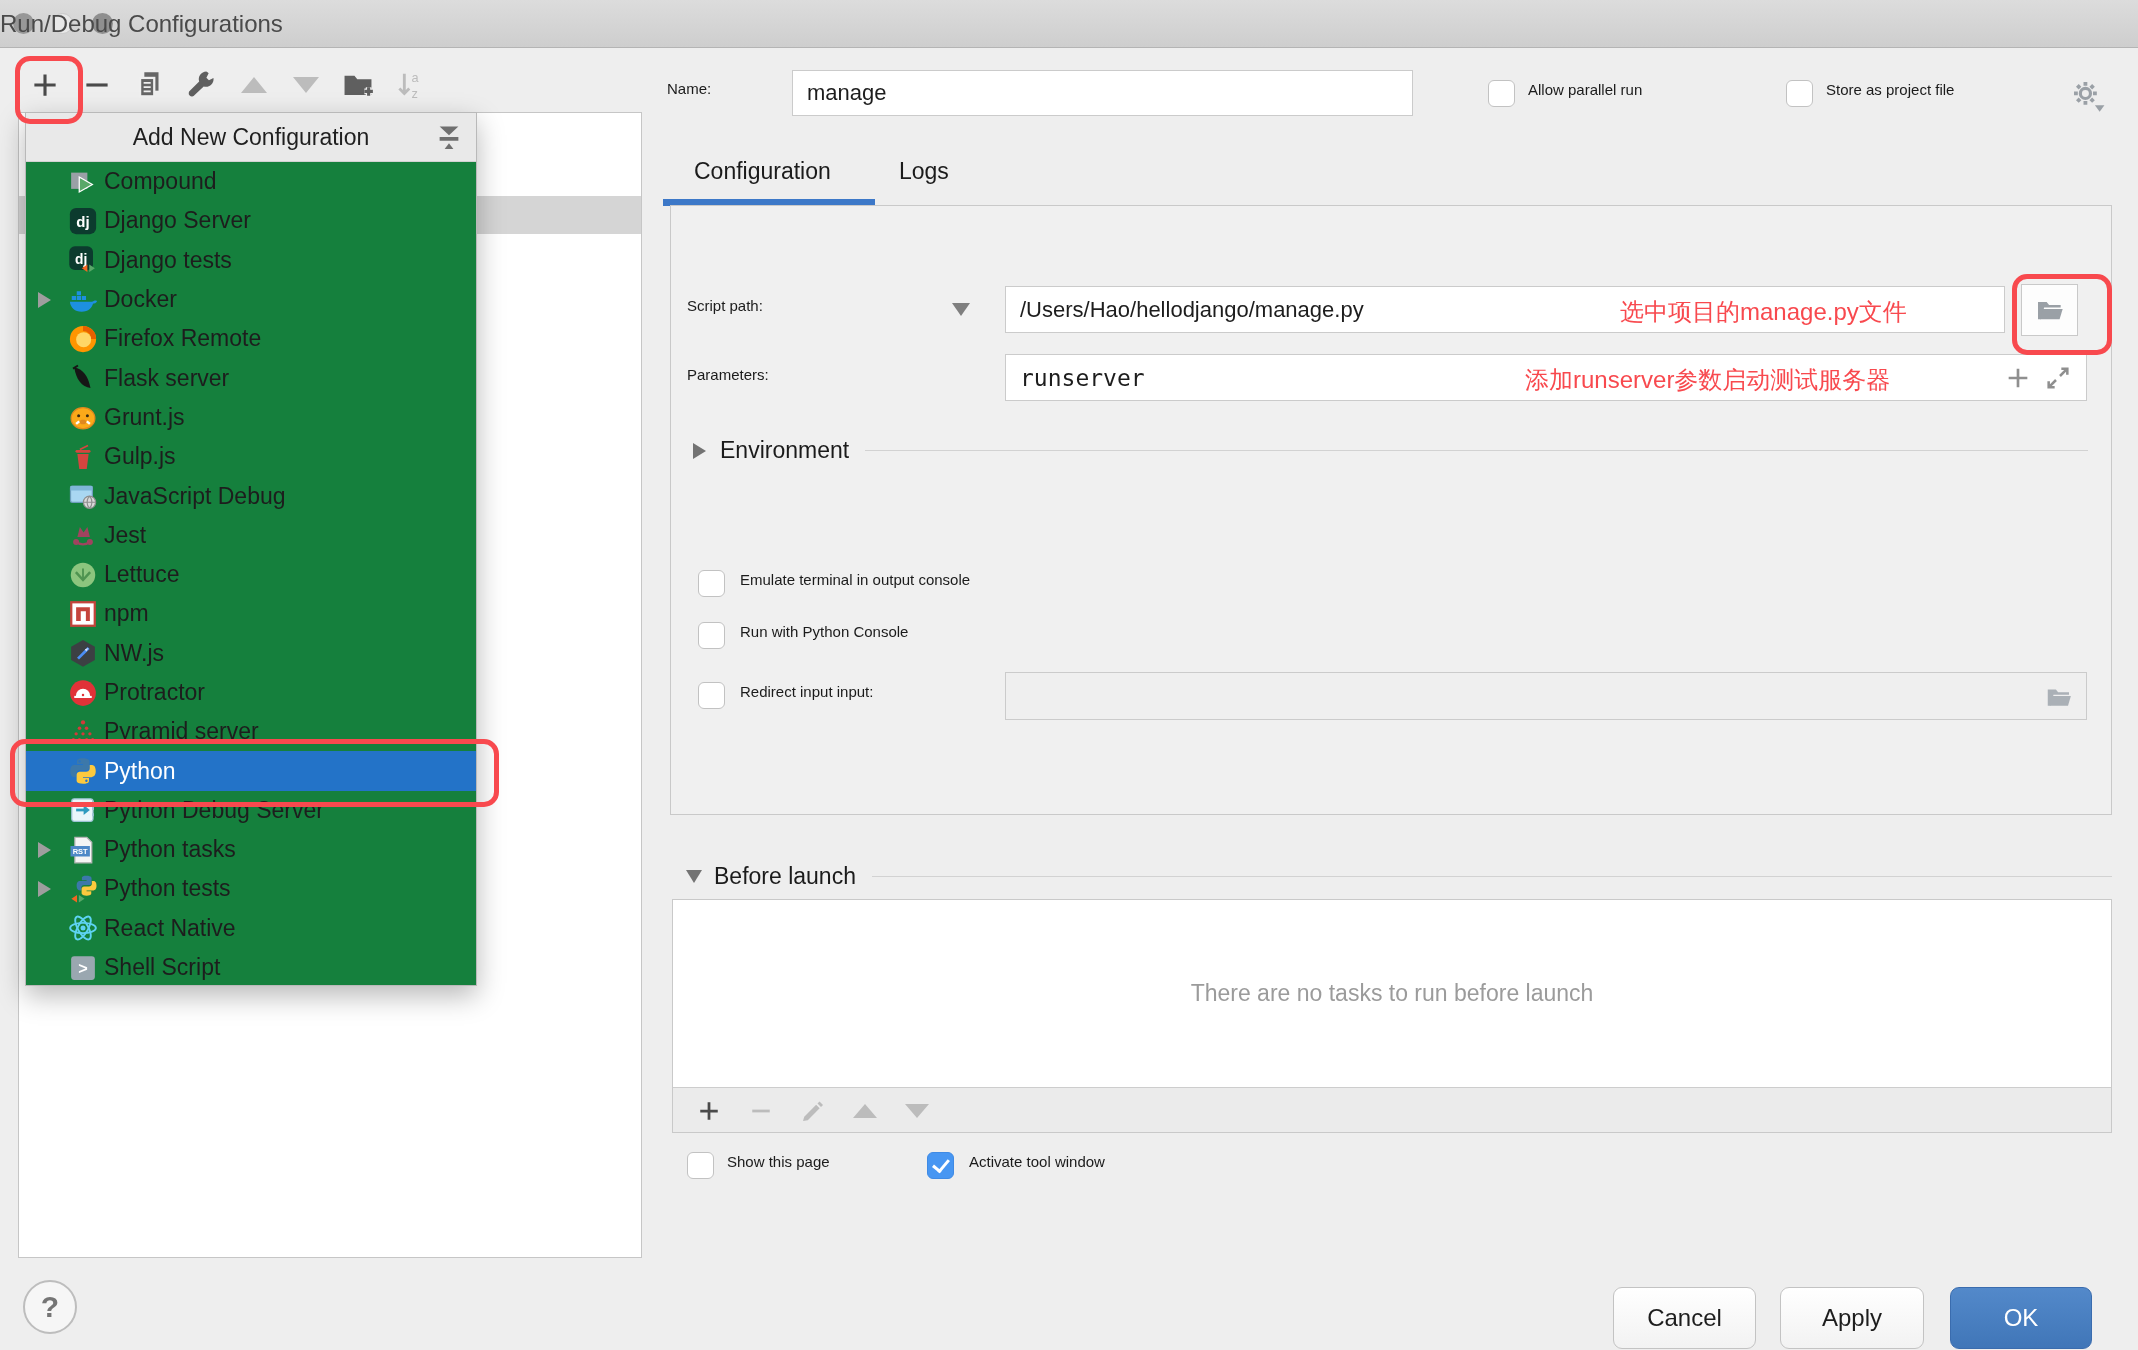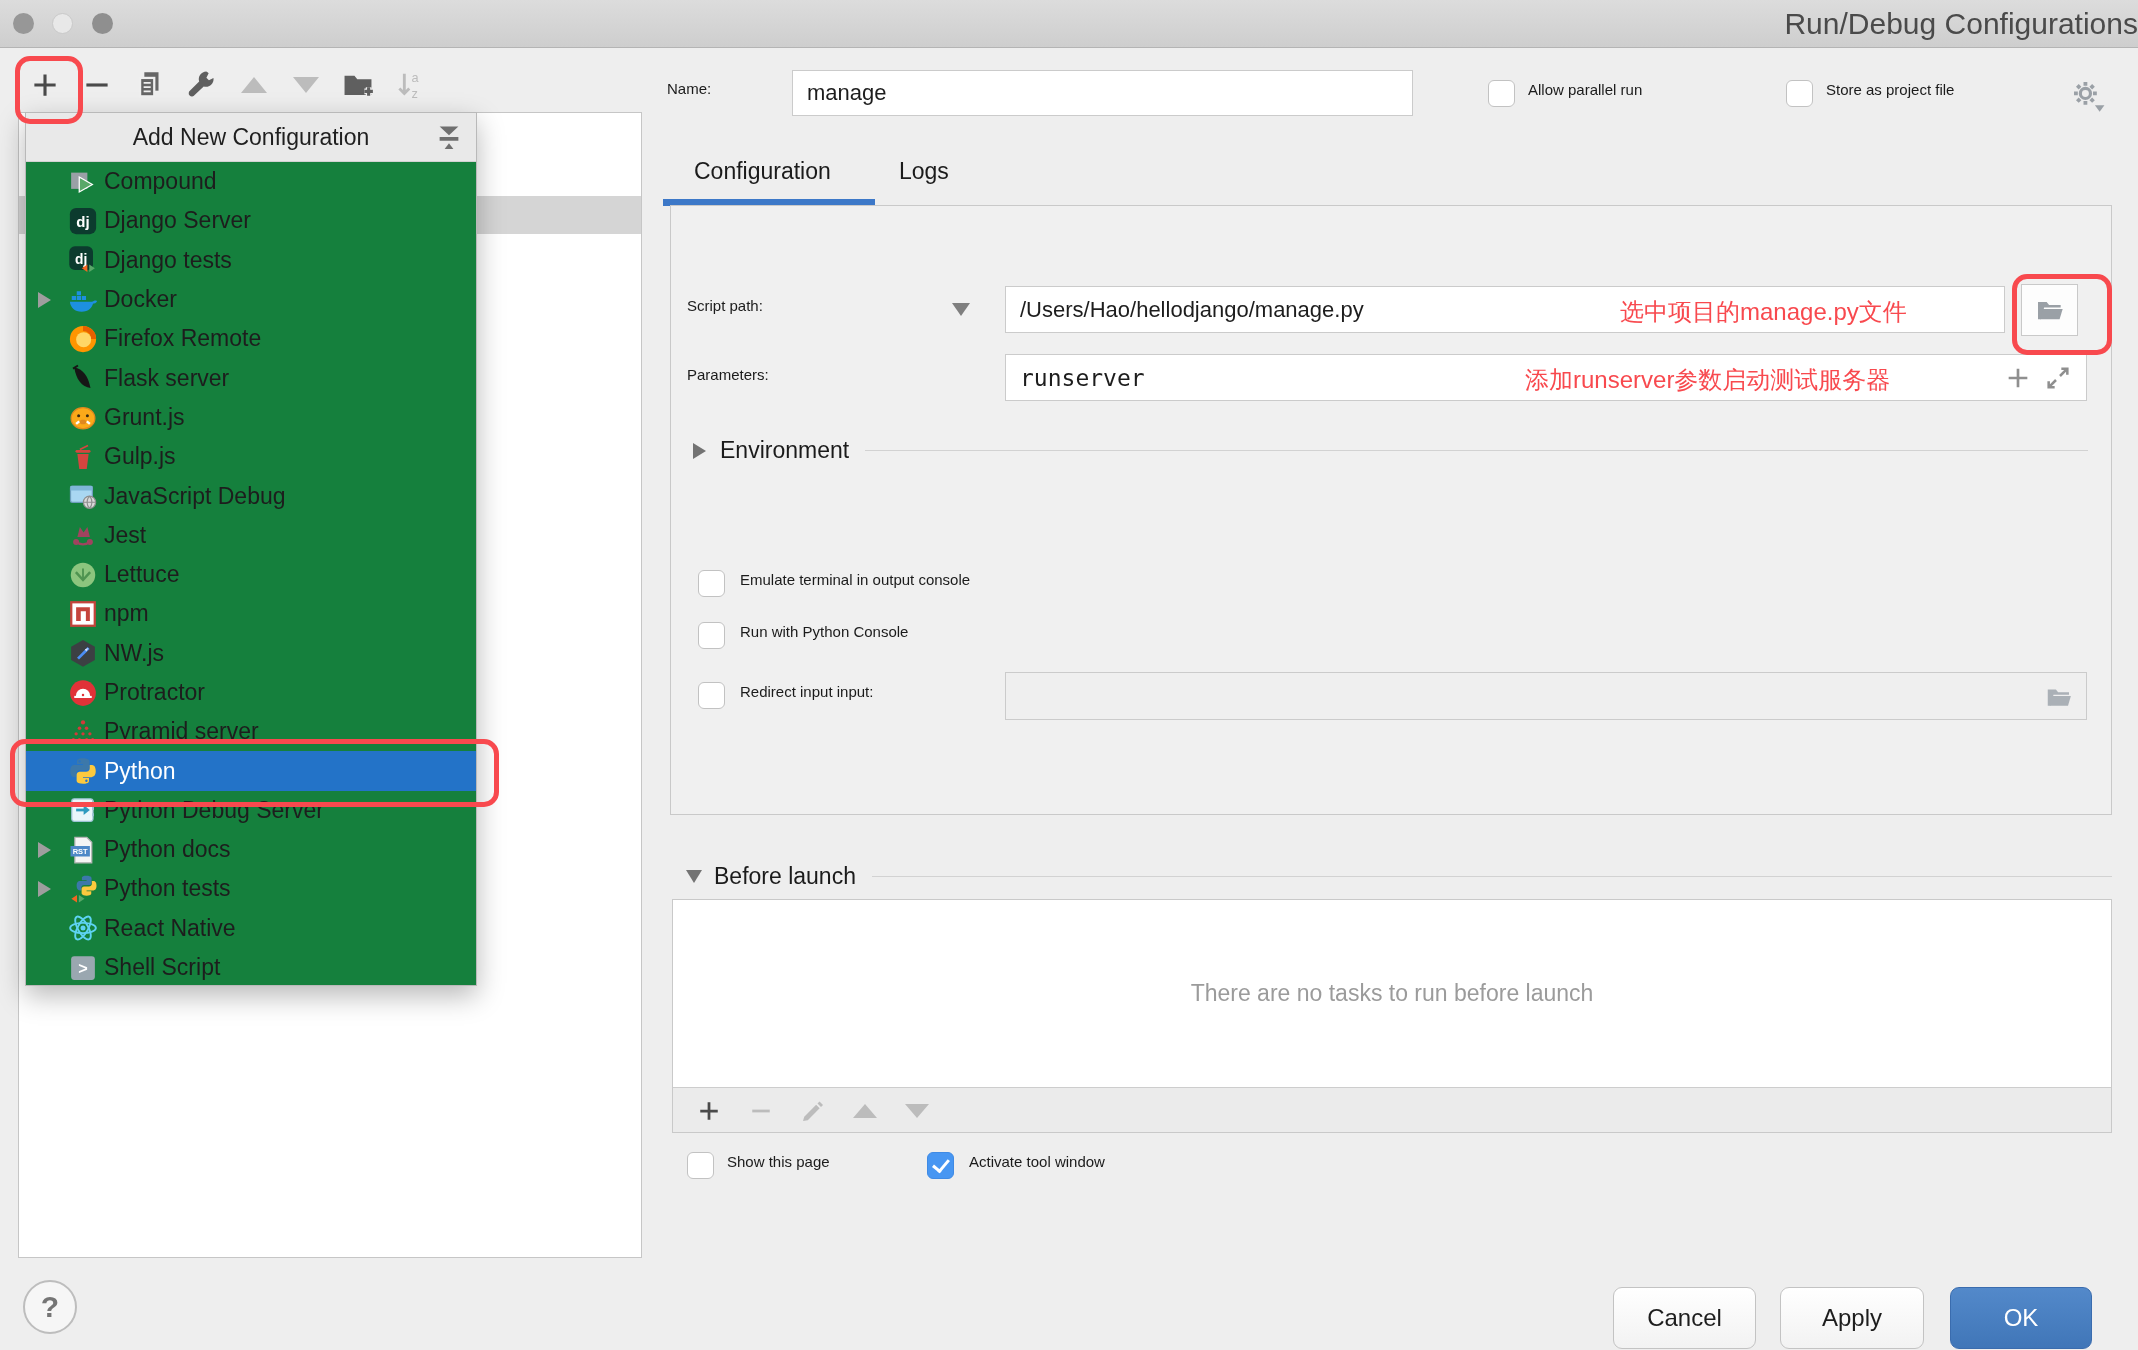--- a/index.html
+++ b/index.html
@@ -2,21 +2,21 @@
 <html><head>
 <meta charset="utf-8">
 <style>
   html,body{margin:0;padding:0;background:#d0d0d0;}
   .window{position:relative;width:2138px;height:1350px;background:#eeeeee;
           font-family:"Liberation Sans",sans-serif;overflow:hidden;color:#1d1d1d;}
   
   .titlebar{position:absolute;left:0;top:0;width:2138px;height:47px;
             background:linear-gradient(#dcdcdc,#cecece);border-bottom:1px solid #b4b4b4;}
   .title{position:absolute;left:0;top:0;width:100%;height:47px;line-height:47px;
-         text-align:right;font-size:30px;color:#4a4a4a;}
+         text-align:left;font-size:24px;color:#4a4a4a;}
   .light{position:absolute;top:13px;width:21px;height:21px;border-radius:50%;}
   
   .tbtn{position:absolute;top:62px;width:46px;height:46px;display:flex;align-items:center;justify-content:center;}
   .tri{width:0;height:0;}
   
   .left-panel{position:absolute;left:18px;top:112px;width:624px;height:1146px;
               background:#ffffff;border:1px solid #c6c6c6;box-sizing:border-box;}
   .tree-selected{position:absolute;left:0;top:83px;width:100%;height:38px;background:#d5d5d5;}
   
   .popup{position:absolute;left:25px;top:112px;width:452px;height:874px;background:#15803d;
@@ -325,21 +325,21 @@
         </div>
         <div class="prow">
           <span class="expander"></span>
           <span class="picon">
             <svg viewBox="0 0 24 24">
               <path d="M5.5 1.8h9.5l4 4v16.4H5.5z" fill="#f5f5f5" stroke="#b5b5b5"></path>
               <rect x="2" y="8.8" width="15.5" height="8.4" fill="#4e88c7"></rect>
               <text x="9.7" y="15" font-size="6" fill="#fff" text-anchor="middle" font-weight="bold" font-family="sans-serif">RST</text>
             </svg>
           </span>
-          <span class="plabel">Python docs</span>
+          <span class="plabel">Python tasks</span>
         </div>
         <div class="prow">
           <span class="expander"></span>
           <span class="picon">
             <svg viewBox="0 0 24 24">
               <g transform="translate(5.5,0) scale(0.78)">
                 <path d="M11.9 1.8c-5 0-4.7 2.2-4.7 2.2v2.4H12v.7H5.3S1.8 6.7 1.8 11.9c0 5.1 3 4.9 3 4.9h1.8v-2.5s-.1-3 2.9-3h4.8s2.8.1 2.8-2.7V4.4s.4-2.6-5.2-2.6z" fill="#3c78aa"></path>
                 <path d="M12.1 22.2c5 0 4.7-2.2 4.7-2.2v-2.4H12v-.7h6.7s3.5.4 3.5-4.8c0-5.1-3-4.9-3-4.9h-1.8v2.5s.1 3-2.9 3H9.7s-2.8-.1-2.8 2.7v4.2s-.4 2.6 5.2 2.6z" fill="#fcc93e"></path>
               </g>
               <path d="M7.2 16.8l-4.5 3 4.5 3z" fill="#f26522"></path>

